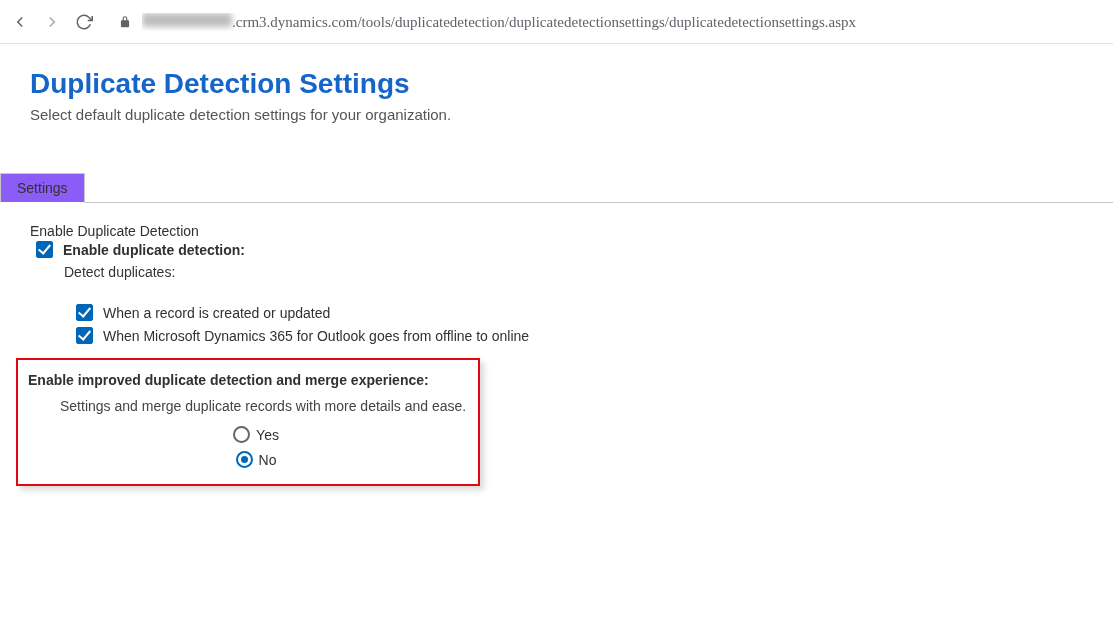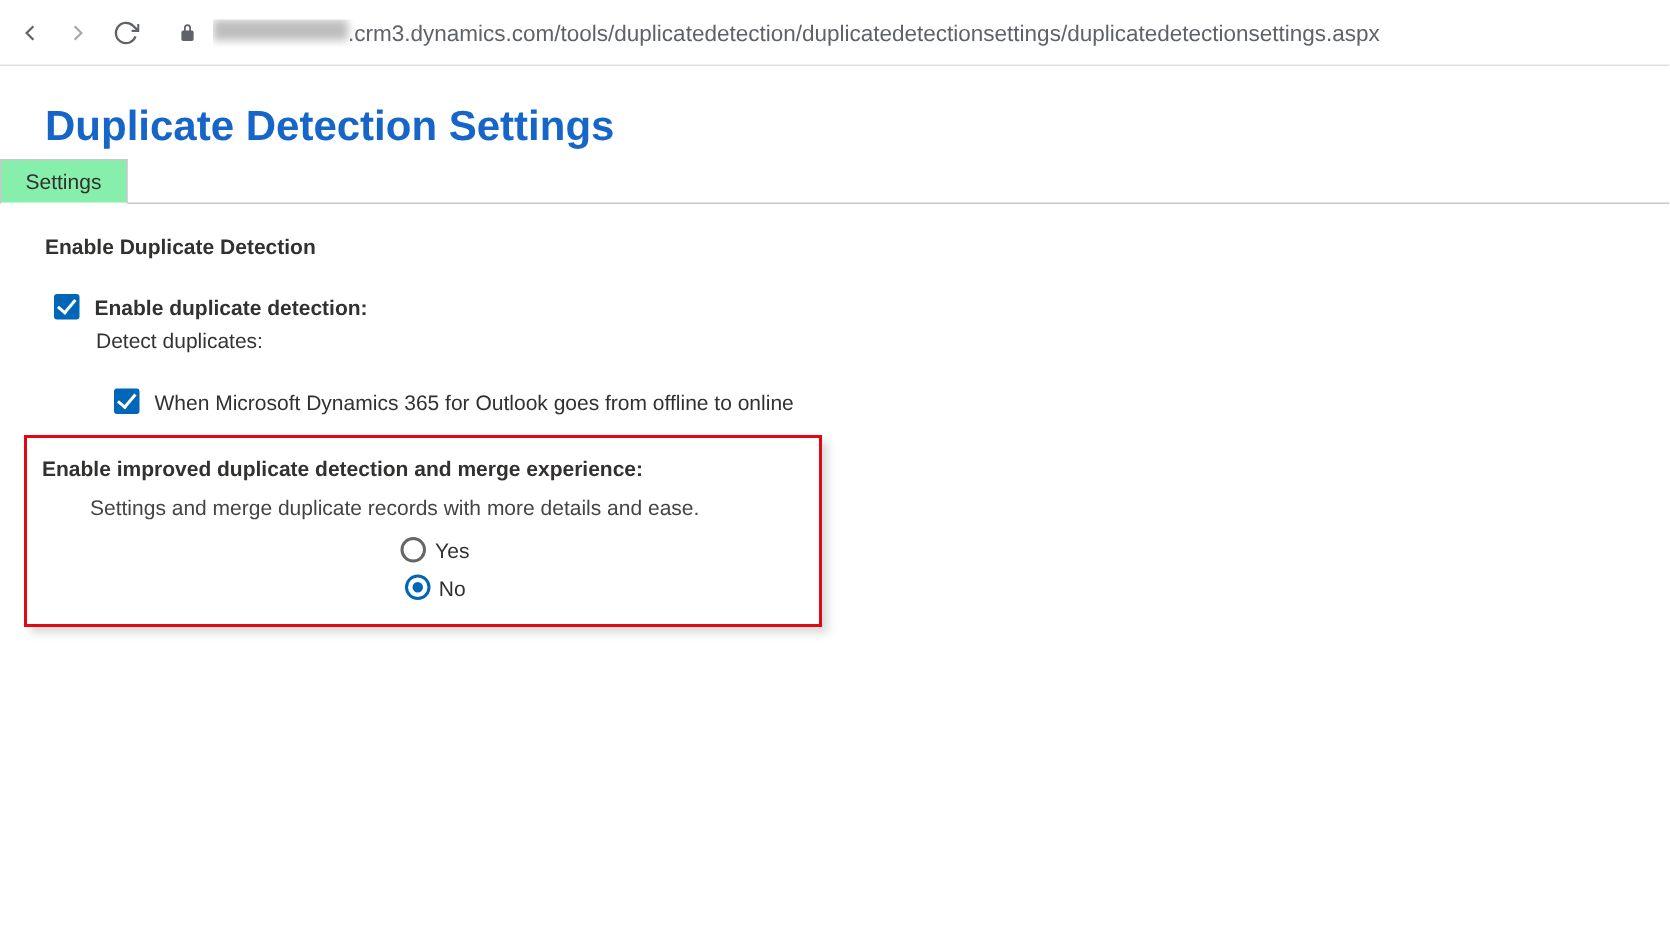--- a/index.html
+++ b/index.html
@@ -10,20 +10,21 @@
       background: #fff;
       width: 1113px;
     }
     .browser-bar {
       display: flex;
       align-items: center;
       height: 44px;
       padding: 0 10px;
       border-bottom: 1px solid #e1e1e1;
       gap: 12px;
+      font-family: Liberation Serif, serif;
     }
     .nav-icon {
       width: 20px; height: 20px;
       display: flex; align-items: center; justify-content: center;
       color: #5f6368;
       cursor: pointer;
     }
     .nav-icon svg { width: 18px; height: 18px; }
     .url-box {
       flex: 1;
@@ -64,33 +65,33 @@
     .tabs-row {
       display: flex;
       border-bottom: 1px solid #c8c8c8;
       margin-left: -30px;
       margin-right: -30px;
       padding-left: 0;
     }
     .tab {
       padding: 6px 16px;
       font-size: 14px;
-      background: #86efac;
+      background: #8b5cf6;
       border: 1px solid #c8c8c8;
       border-bottom: 1px solid #fff;
       margin-bottom: -1px;
       cursor: pointer;
     }
     .section {
       padding-top: 20px;
     }
     .section-heading {
-      font-weight: 700;
-      font-size: 14px;
-      margin-bottom: 24px;
+      font-weight: 400;
+      font-size: 14px;
+      margin-bottom: 2px;
     }
     .check-row {
       display: flex;
       align-items: center;
       gap: 10px;
       margin-bottom: 6px;
     }
     .check-row.level-1 { padding-left: 6px; }
     .check-row.level-2 { padding-left: 46px; }
     .indent-label { padding-left: 34px; margin-bottom:24px; color:#333; }
@@ -116,21 +117,21 @@
       border-width: 0 2px 2px 0;
       transform: rotate(40deg);
     }
     .check-label { font-size: 14px; }
     .check-label.bold { font-weight: 600; }
     .highlight-box {
       border: 2px solid #e30613;
       padding: 12px 10px 16px 10px;
       margin-top: 14px;
       margin-left: -14px;
-      width: 532px;
+      width: 464px;
       box-shadow: 4px 4px 6px rgba(0,0,0,0.15);
     }
     .highlight-heading {
       font-weight: 600;
       font-size: 14px;
       margin-bottom: 10px;
     }
     .highlight-desc {
       font-size: 14px;
       color: #444;
@@ -197,35 +198,40 @@
         </svg>
     </span>
     <span class="url-text">
       <span class="blurred"></span><span>.crm3.dynamics.com</span><span class="url-path">/tools/duplicatedetection/duplicatedetectionsettings/duplicatedetectionsettings.aspx</span>
     </span>
   </div>
 </div>
 
 <div class="content">
   <h1 class="page-title">Duplicate Detection Settings</h1>
+  <div class="page-subtitle">Select default duplicate detection settings for your organization.</div>
 
   <div class="tabs-row">
     <div class="tab">Settings</div>
   </div>
 
   <div class="section">
     <div class="section-heading">Enable Duplicate Detection</div>
 
     <div class="check-row level-1">
       <input type="checkbox" class="styled" checked="" style="">
       <span class="check-label bold">Enable duplicate detection:</span>
     </div>
 
     <div class="indent-label">Detect duplicates:</div>
 
+    <div class="check-row level-2">
+      <input type="checkbox" class="styled" checked="" style="">
+      <span class="check-label">When a record is created or updated</span>
+    </div>
     <div class="check-row level-2">
       <input type="checkbox" class="styled" checked="" style="">
       <span class="check-label">When Microsoft Dynamics 365 for Outlook goes from offline to online</span>
     </div>
 
     <div class="highlight-box">
       <div class="highlight-heading">Enable improved duplicate detection and merge experience:</div>
       <div class="highlight-desc">Settings and merge duplicate records with more details and ease.</div>
       <div class="radio-row">
         <label>

